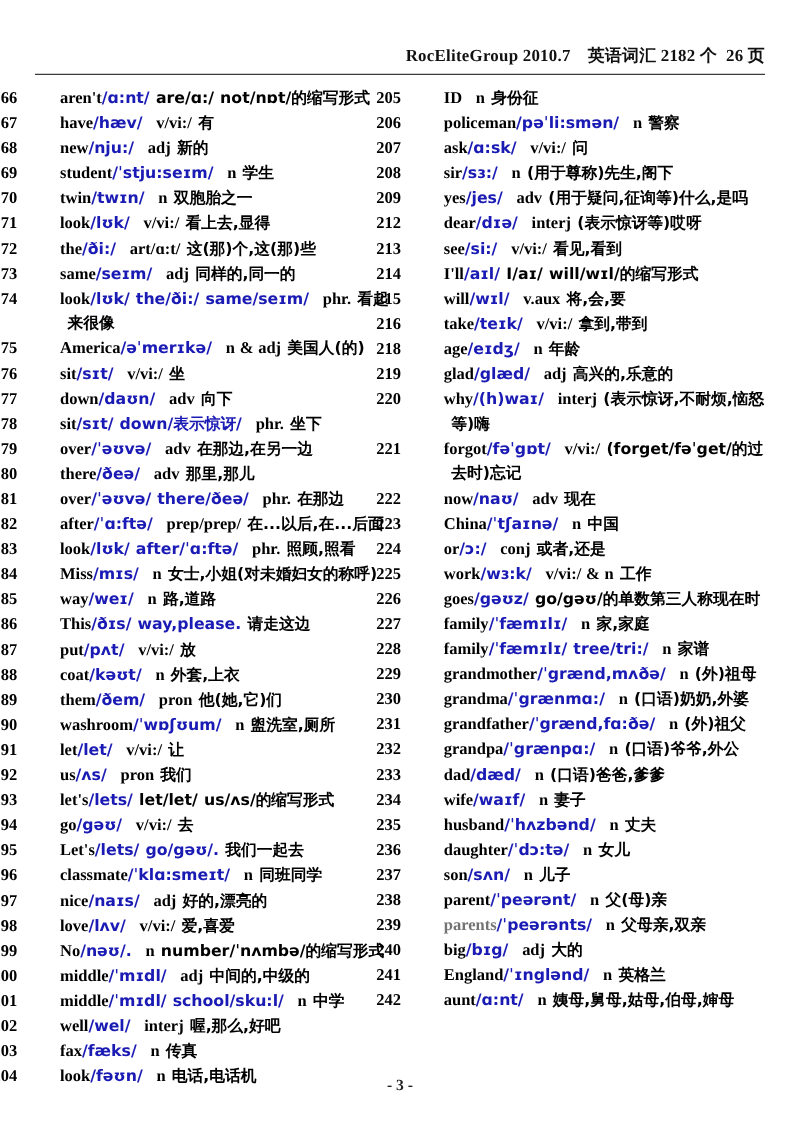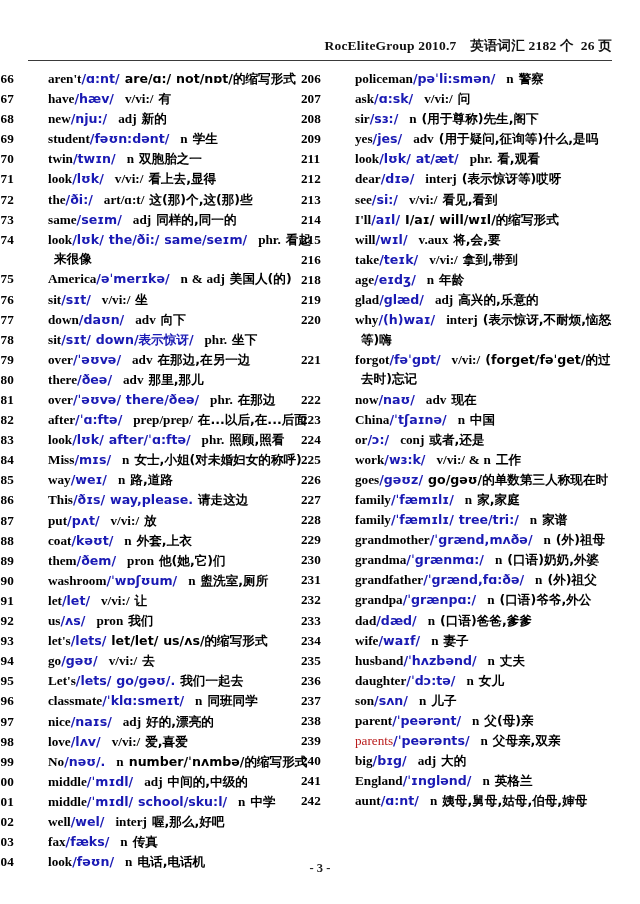--- a/index.html
+++ b/index.html
@@ -71,21 +71,21 @@
     word-spacing: 0.5px;
   }
   .num {
     display: inline-block;
     width: 24px;
     text-align: left;
     font-weight: bold;
     color: #000;
   }
   .word      { color: #000000; font-weight: bold; }
-  .word.alt  { color: #b91c1c; font-weight: normal; }
+  .word.alt  { color: #737373; font-weight: bold; }
   .ipa {
     color: #1a1ab4;
     font-family: "DejaVu Sans", "Liberation Sans", sans-serif;
     font-weight: bold;
     font-size: 12.6px;
   }
   .pos {
     color: #000;
     font-weight: bold;
     font-family: "Liberation Serif", "DejaVu Serif", serif;
@@ -120,21 +120,21 @@
   <div class="page-header">
     <div class="header-text">RocEliteGroup 2010.7 英语词汇 2182 个  26 页</div>
     <hr class="header-rule">
   </div>
 
   <div class="columns">
     <div class="column left" id="col-left">
         <div class="entry"><span class="num">166</span><span class="word">aren't</span><span class="ipa">/ɑ:nt/</span><span class="sp"></span><span class="cn">are/ɑ:/ not/nɒt/的缩写形式</span></div>
         <div class="entry"><span class="num">167</span><span class="word">have</span><span class="ipa">/hæv/</span><span class="sp-wide"></span><span class="pos">v/vi:/</span><span class="sp"></span><span class="cn">有</span></div>
         <div class="entry"><span class="num">168</span><span class="word">new</span><span class="ipa">/nju:/</span><span class="sp-wide"></span><span class="pos">adj</span><span class="sp"></span><span class="cn">新的</span></div>
-        <div class="entry"><span class="num">169</span><span class="word">student</span><span class="ipa">/fəʊn:dənt/</span><span class="sp-wide"></span><span class="pos">n</span><span class="sp"></span><span class="cn">学生</span></div>
+        <div class="entry"><span class="num">169</span><span class="word">student</span><span class="ipa">/ˈstju:seɪm/</span><span class="sp-wide"></span><span class="pos">n</span><span class="sp"></span><span class="cn">学生</span></div>
         <div class="entry"><span class="num">170</span><span class="word">twin</span><span class="ipa">/twɪn/</span><span class="sp-wide"></span><span class="pos">n</span><span class="sp"></span><span class="cn">双胞胎之一</span></div>
         <div class="entry"><span class="num">171</span><span class="word">look</span><span class="ipa">/lʊk/</span><span class="sp-wide"></span><span class="pos">v/vi:/</span><span class="sp"></span><span class="cn">看上去,显得</span></div>
         <div class="entry"><span class="num">172</span><span class="word">the</span><span class="ipa">/ði:/</span><span class="sp-wide"></span><span class="pos">art/ɑ:t/</span><span class="sp"></span><span class="cn">这(那)个,这(那)些</span></div>
         <div class="entry"><span class="num">173</span><span class="word">same</span><span class="ipa">/seɪm/</span><span class="sp-wide"></span><span class="pos">adj</span><span class="sp"></span><span class="cn">同样的,同一的</span></div>
         <div class="entry"><span class="num">174</span><span class="word">look</span><span class="ipa">/lʊk/ the/ði:/ same/seɪm/</span><span class="sp-wide"></span><span class="pos">phr.</span><span class="sp"></span><span class="cn">看起来很像</span></div>
         <div class="entry"><span class="num">175</span><span class="word">America</span><span class="ipa">/əˈmerɪkə/</span><span class="sp-wide"></span><span class="pos">n &amp; adj</span><span class="sp"></span><span class="cn">美国人(的)</span></div>
         <div class="entry"><span class="num">176</span><span class="word">sit</span><span class="ipa">/sɪt/</span><span class="sp-wide"></span><span class="pos">v/vi:/</span><span class="sp"></span><span class="cn">坐</span></div>
         <div class="entry"><span class="num">177</span><span class="word">down</span><span class="ipa">/daʊn/</span><span class="sp-wide"></span><span class="pos">adv</span><span class="sp"></span><span class="cn">向下</span></div>
         <div class="entry"><span class="num">178</span><span class="word">sit</span><span class="ipa">/sɪt/ down/表示惊讶/</span><span class="sp-wide"></span><span class="pos">phr.</span><span class="sp"></span><span class="cn">坐下</span></div>
         <div class="entry"><span class="num">179</span><span class="word">over</span><span class="ipa">/ˈəʊvə/</span><span class="sp-wide"></span><span class="pos">adv</span><span class="sp"></span><span class="cn">在那边,在另一边</span></div>
@@ -158,25 +158,25 @@
         <div class="entry"><span class="num">197</span><span class="word">nice</span><span class="ipa">/naɪs/</span><span class="sp-wide"></span><span class="pos">adj</span><span class="sp"></span><span class="cn">好的,漂亮的</span></div>
         <div class="entry"><span class="num">198</span><span class="word">love</span><span class="ipa">/lʌv/</span><span class="sp-wide"></span><span class="pos">v/vi:/</span><span class="sp"></span><span class="cn">爱,喜爱</span></div>
         <div class="entry"><span class="num">199</span><span class="word">No</span><span class="ipa">/nəʊ/.</span><span class="sp-wide"></span><span class="pos">n</span><span class="sp"></span><span class="cn">number/ˈnʌmbə/的缩写形式</span></div>
         <div class="entry"><span class="num">200</span><span class="word">middle</span><span class="ipa">/ˈmɪdl/</span><span class="sp-wide"></span><span class="pos">adj</span><span class="sp"></span><span class="cn">中间的,中级的</span></div>
         <div class="entry"><span class="num">201</span><span class="word">middle</span><span class="ipa">/ˈmɪdl/ school/sku:l/</span><span class="sp-wide"></span><span class="pos">n</span><span class="sp"></span><span class="cn">中学</span></div>
         <div class="entry"><span class="num">202</span><span class="word">well</span><span class="ipa">/wel/</span><span class="sp-wide"></span><span class="pos">interj</span><span class="sp"></span><span class="cn">喔,那么,好吧</span></div>
         <div class="entry"><span class="num">203</span><span class="word">fax</span><span class="ipa">/fæks/</span><span class="sp-wide"></span><span class="pos">n</span><span class="sp"></span><span class="cn">传真</span></div>
         <div class="entry"><span class="num">204</span><span class="word">look</span><span class="ipa">/fəʊn/</span><span class="sp-wide"></span><span class="pos">n</span><span class="sp"></span><span class="cn">电话,电话机</span></div>
       </div>
     <div class="column right" id="col-right">
+        <div class="entry"><span class="num">205</span><span class="word">ID</span><span class="sp-wide"></span><span class="pos">n</span><span class="sp"></span><span class="cn">身份征</span></div>
         <div class="entry"><span class="num">206</span><span class="word">policeman</span><span class="ipa">/pəˈli:smən/</span><span class="sp-wide"></span><span class="pos">n</span><span class="sp"></span><span class="cn">警察</span></div>
         <div class="entry"><span class="num">207</span><span class="word">ask</span><span class="ipa">/ɑ:sk/</span><span class="sp-wide"></span><span class="pos">v/vi:/</span><span class="sp"></span><span class="cn">问</span></div>
         <div class="entry"><span class="num">208</span><span class="word">sir</span><span class="ipa">/sɜ:/</span><span class="sp-wide"></span><span class="pos">n</span><span class="sp"></span><span class="cn">(用于尊称)先生,阁下</span></div>
         <div class="entry"><span class="num">209</span><span class="word">yes</span><span class="ipa">/jes/</span><span class="sp-wide"></span><span class="pos">adv</span><span class="sp"></span><span class="cn">(用于疑问,征询等)什么,是吗</span></div>
-        <div class="entry"><span class="num">211</span><span class="word">look</span><span class="ipa">/lʊk/ at/æt/</span><span class="sp-wide"></span><span class="pos">phr.</span><span class="sp"></span><span class="cn">看,观看</span></div>
         <div class="entry"><span class="num">212</span><span class="word">dear</span><span class="ipa">/dɪə/</span><span class="sp-wide"></span><span class="pos">interj</span><span class="sp"></span><span class="cn">(表示惊讶等)哎呀</span></div>
         <div class="entry"><span class="num">213</span><span class="word">see</span><span class="ipa">/si:/</span><span class="sp-wide"></span><span class="pos">v/vi:/</span><span class="sp"></span><span class="cn">看见,看到</span></div>
         <div class="entry"><span class="num">214</span><span class="word">I'll</span><span class="ipa">/aɪl/</span><span class="sp"></span><span class="cn">I/aɪ/ will/wɪl/的缩写形式</span></div>
         <div class="entry"><span class="num">215</span><span class="word">will</span><span class="ipa">/wɪl/</span><span class="sp-wide"></span><span class="pos">v.aux</span><span class="sp"></span><span class="cn">将,会,要</span></div>
         <div class="entry"><span class="num">216</span><span class="word">take</span><span class="ipa">/teɪk/</span><span class="sp-wide"></span><span class="pos">v/vi:/</span><span class="sp"></span><span class="cn">拿到,带到</span></div>
         <div class="entry"><span class="num">218</span><span class="word">age</span><span class="ipa">/eɪdʒ/</span><span class="sp-wide"></span><span class="pos">n</span><span class="sp"></span><span class="cn">年龄</span></div>
         <div class="entry"><span class="num">219</span><span class="word">glad</span><span class="ipa">/glæd/</span><span class="sp-wide"></span><span class="pos">adj</span><span class="sp"></span><span class="cn">高兴的,乐意的</span></div>
         <div class="entry"><span class="num">220</span><span class="word">why</span><span class="ipa">/(h)waɪ/</span><span class="sp-wide"></span><span class="pos">interj</span><span class="sp"></span><span class="cn">(表示惊讶,不耐烦,恼怒等)嗨</span></div>
         <div class="entry"><span class="num">221</span><span class="word">forgot</span><span class="ipa">/fəˈgɒt/</span><span class="sp-wide"></span><span class="pos">v/vi:/</span><span class="sp"></span><span class="cn">(forget/fəˈget/的过去时)忘记</span></div>
         <div class="entry"><span class="num">222</span><span class="word">now</span><span class="ipa">/naʊ/</span><span class="sp-wide"></span><span class="pos">adv</span><span class="sp"></span><span class="cn">现在</span></div>

